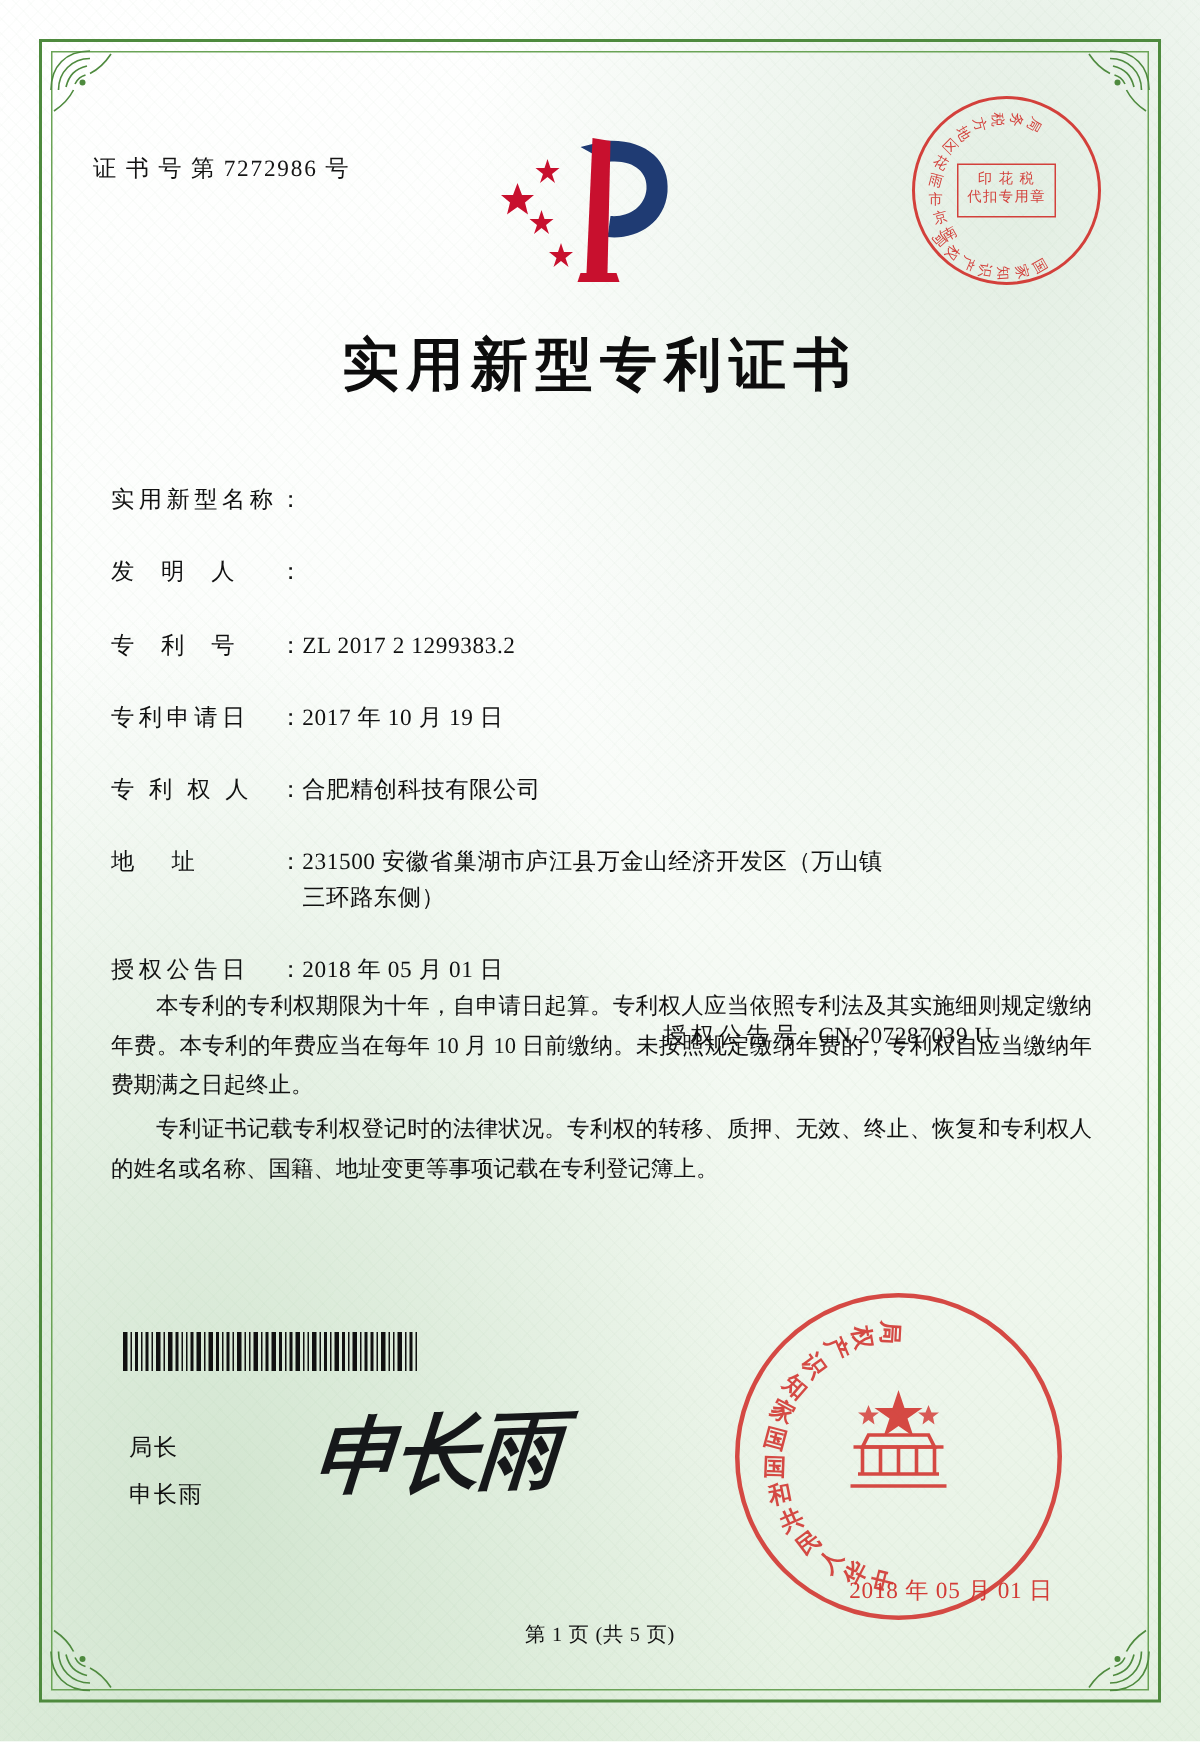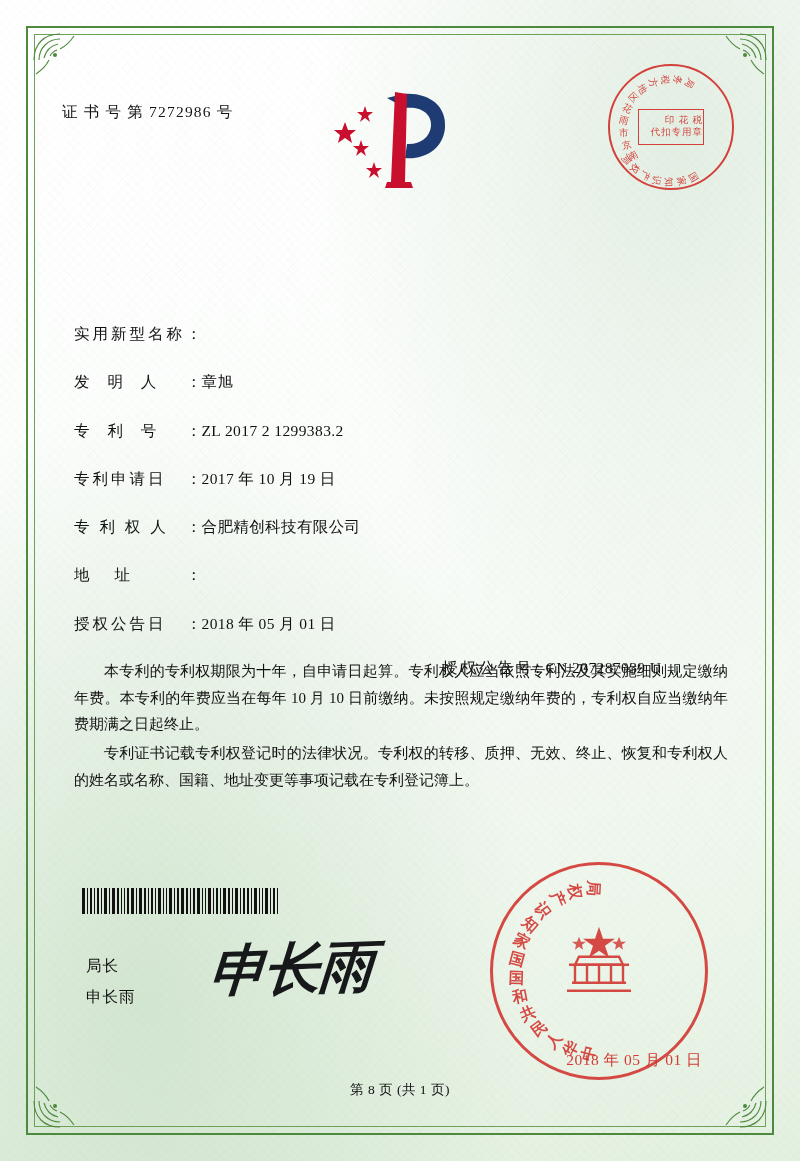--- a/index.html
+++ b/index.html
@@ -93,21 +93,21 @@
   .stamp-top .inner-box {
     position: absolute;
     left: 50%;
     top: 50%;
     transform: translate(-50%,-50%);
     width: 64px;
     height: 34px;
     border: 1.4px solid #d2322d;
     display: flex;
     flex-direction: column;
-    align-items: flex-end;
+    align-items: center;
     justify-content: center;
     font-size: 9.5px;
     line-height: 1.25;
     font-family: "Liberation Serif", serif;
     letter-spacing: 1px;
   }
   .ring-text {
     position: absolute;
     inset: 0;
     font-size: 9px;
@@ -374,32 +374,32 @@
         <span style="transform: rotate(202deg) translate(0,-50px) rotate(-90deg)">产</span>
         <span style="transform: rotate(215deg) translate(0,-50px) rotate(-90deg)">权</span>
         <span style="transform: rotate(228deg) translate(0,-50px) rotate(-90deg)">局</span>
       </div>
       <div class="inner-box">
         <div>印 花 税</div>
         <div>代扣专用章</div>
       </div>
     </div>
 
+    <div class="title">实用新型专利证书</div>
 
     <div class="fields">
 
       <div class="frow">
         <div class="flabel sp3">实用新型名称</div>
         <div class="fcolon">：</div>
       </div>
 
       <div class="frow">
         <div class="flabel sp1">发 明 人</div>
         <div class="fcolon">：</div>
-        <div class="fvalue">章旭</div>
       </div>
 
       <div class="frow">
         <div class="flabel sp1">专 利 号</div>
         <div class="fcolon">：</div>
         <div class="fvalue">ZL 2017 2 1299383.2</div>
       </div>
 
       <div class="frow">
         <div class="flabel sp3">专利申请日</div>
@@ -410,20 +410,22 @@
       <div class="frow">
         <div class="flabel sp3">专 利 权 人</div>
         <div class="fcolon">：</div>
         <div class="fvalue">合肥精创科技有限公司</div>
       </div>
 
       <div class="frow">
         <div class="flabel sp2">地 址</div>
         <div class="fcolon">：</div>
         <div class="fvalue">
+          <span>231500  安徽省巢湖市庐江县万金山经济开发区（万山镇</span>
+          <span class="l2">三环路东侧）</span>
         </div>
       </div>
 
       <div class="frow pair">
         <div class="pair-left">
           <div class="flabel sp3">授权公告日</div>
           <div class="fcolon">：</div>
           <div class="fvalue">2018 年 05 月 01 日</div>
         </div>
         <div class="pair-right">
@@ -529,15 +531,15 @@
           <g fill="#d2322d">
             <polygon points="54,14 58,26 70,26 60,33 64,45 54,38 44,45 48,33 38,26 50,26"></polygon>
             <polygon points="34,24 36,29 41,29 37,32 38,37 34,34 30,37 31,32 27,29 32,29" opacity="0.9"></polygon>
             <polygon points="74,24 76,29 81,29 77,32 78,37 74,34 70,37 71,32 67,29 72,29" opacity="0.9"></polygon>
           </g>
         </svg>
       </div>
     </div>
     <div class="seal-date">2018 年 05 月 01 日</div>
 
-    <div class="footer">第 8 页 (共 1 页)</div>
+    <div class="footer">第 1 页 (共 5 页)</div>
   </div>
 </div>
 
 </body></html>

